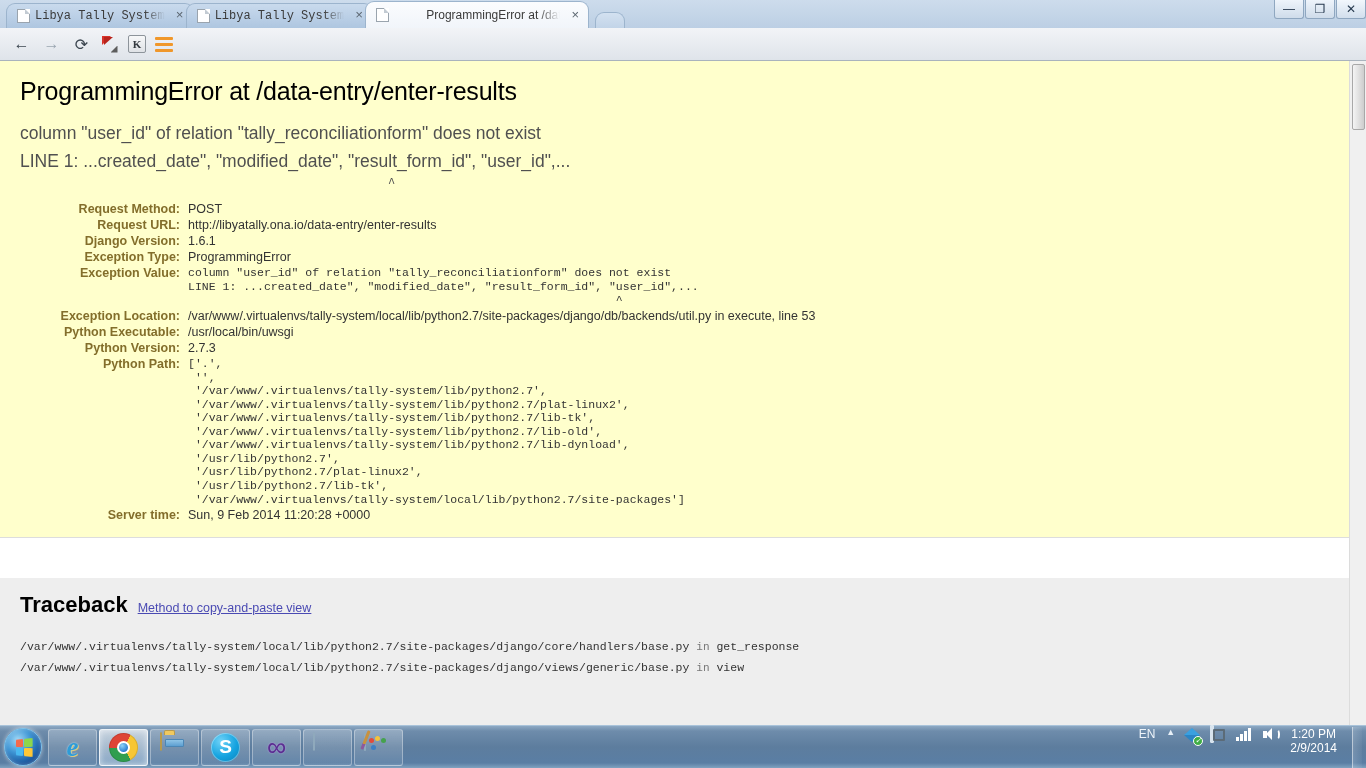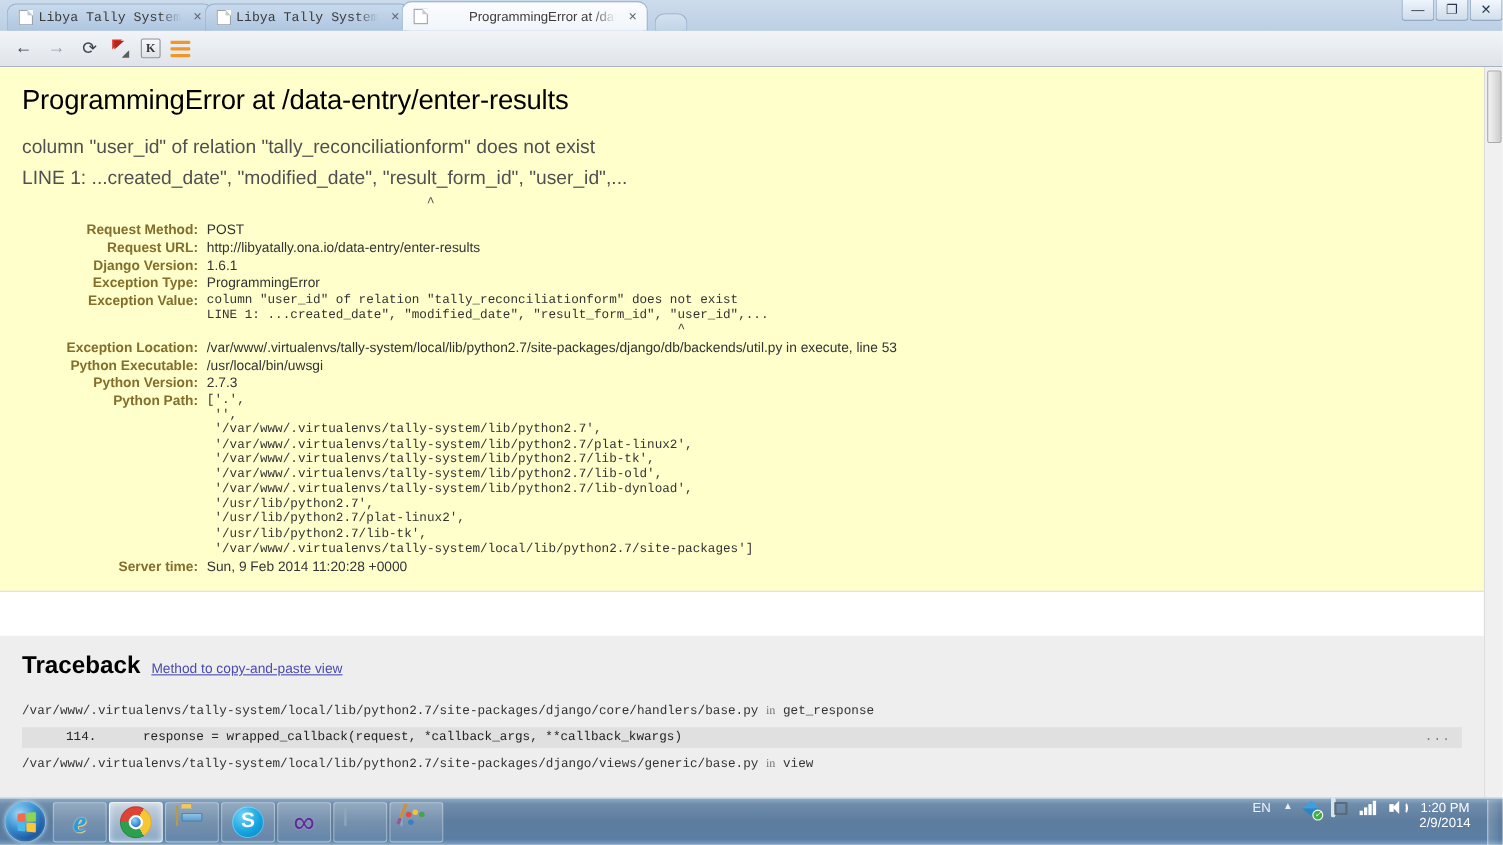--- a/index.html
+++ b/index.html
@@ -299,21 +299,21 @@
     text-decoration: underline;
     cursor: pointer;
   }
   .tb-file {
     font-family: "Liberation Mono", monospace;
     font-size: 11.5px;
     color: #333;
     margin: 0 0 8px 0;
     white-space: nowrap;
   }
-  .tb-file em { font-family: Liberation Serif, serif; font-style: normal; color: #777; font-size: 11px; }
+  .tb-file em { font-family: Liberation Mono, monospace; font-style: normal; color: #777; font-size: 11px; }
   .tb-code {
     background: #e0e0e0;
     font-family: "Liberation Mono", monospace;
     font-size: 11.5px;
     color: #222;
     padding: 3px 10px 3px 0;
     display: flex;
     margin: 0 0 8px 0;
     white-space: pre;
   }
@@ -705,25 +705,20 @@
           <span>Traceback</span>
           <a>Method to copy-and-paste view</a>
         </h2>
 
         <div class="tb-file">
           <span>/var/www/.virtualenvs/tally-system/local/lib/python2.7/site-packages/django/core/handlers/base.py</span>
           <em>in</em>
           <span>get_response</span>
         </div>
 
-        <div class="tb-code">
-          <span class="lineno">114.</span>
-          <span>response = wrapped_callback(request, *callback_args, **callback_kwargs)</span>
-          <span class="ellipsis">...</span>
-        </div>
 
 
         <div class="tb-file">
           <span>/var/www/.virtualenvs/tally-system/local/lib/python2.7/site-packages/django/views/generic/base.py</span>
           <em>in</em>
           <span>view</span>
         </div>
       </div>
 
     </div>

